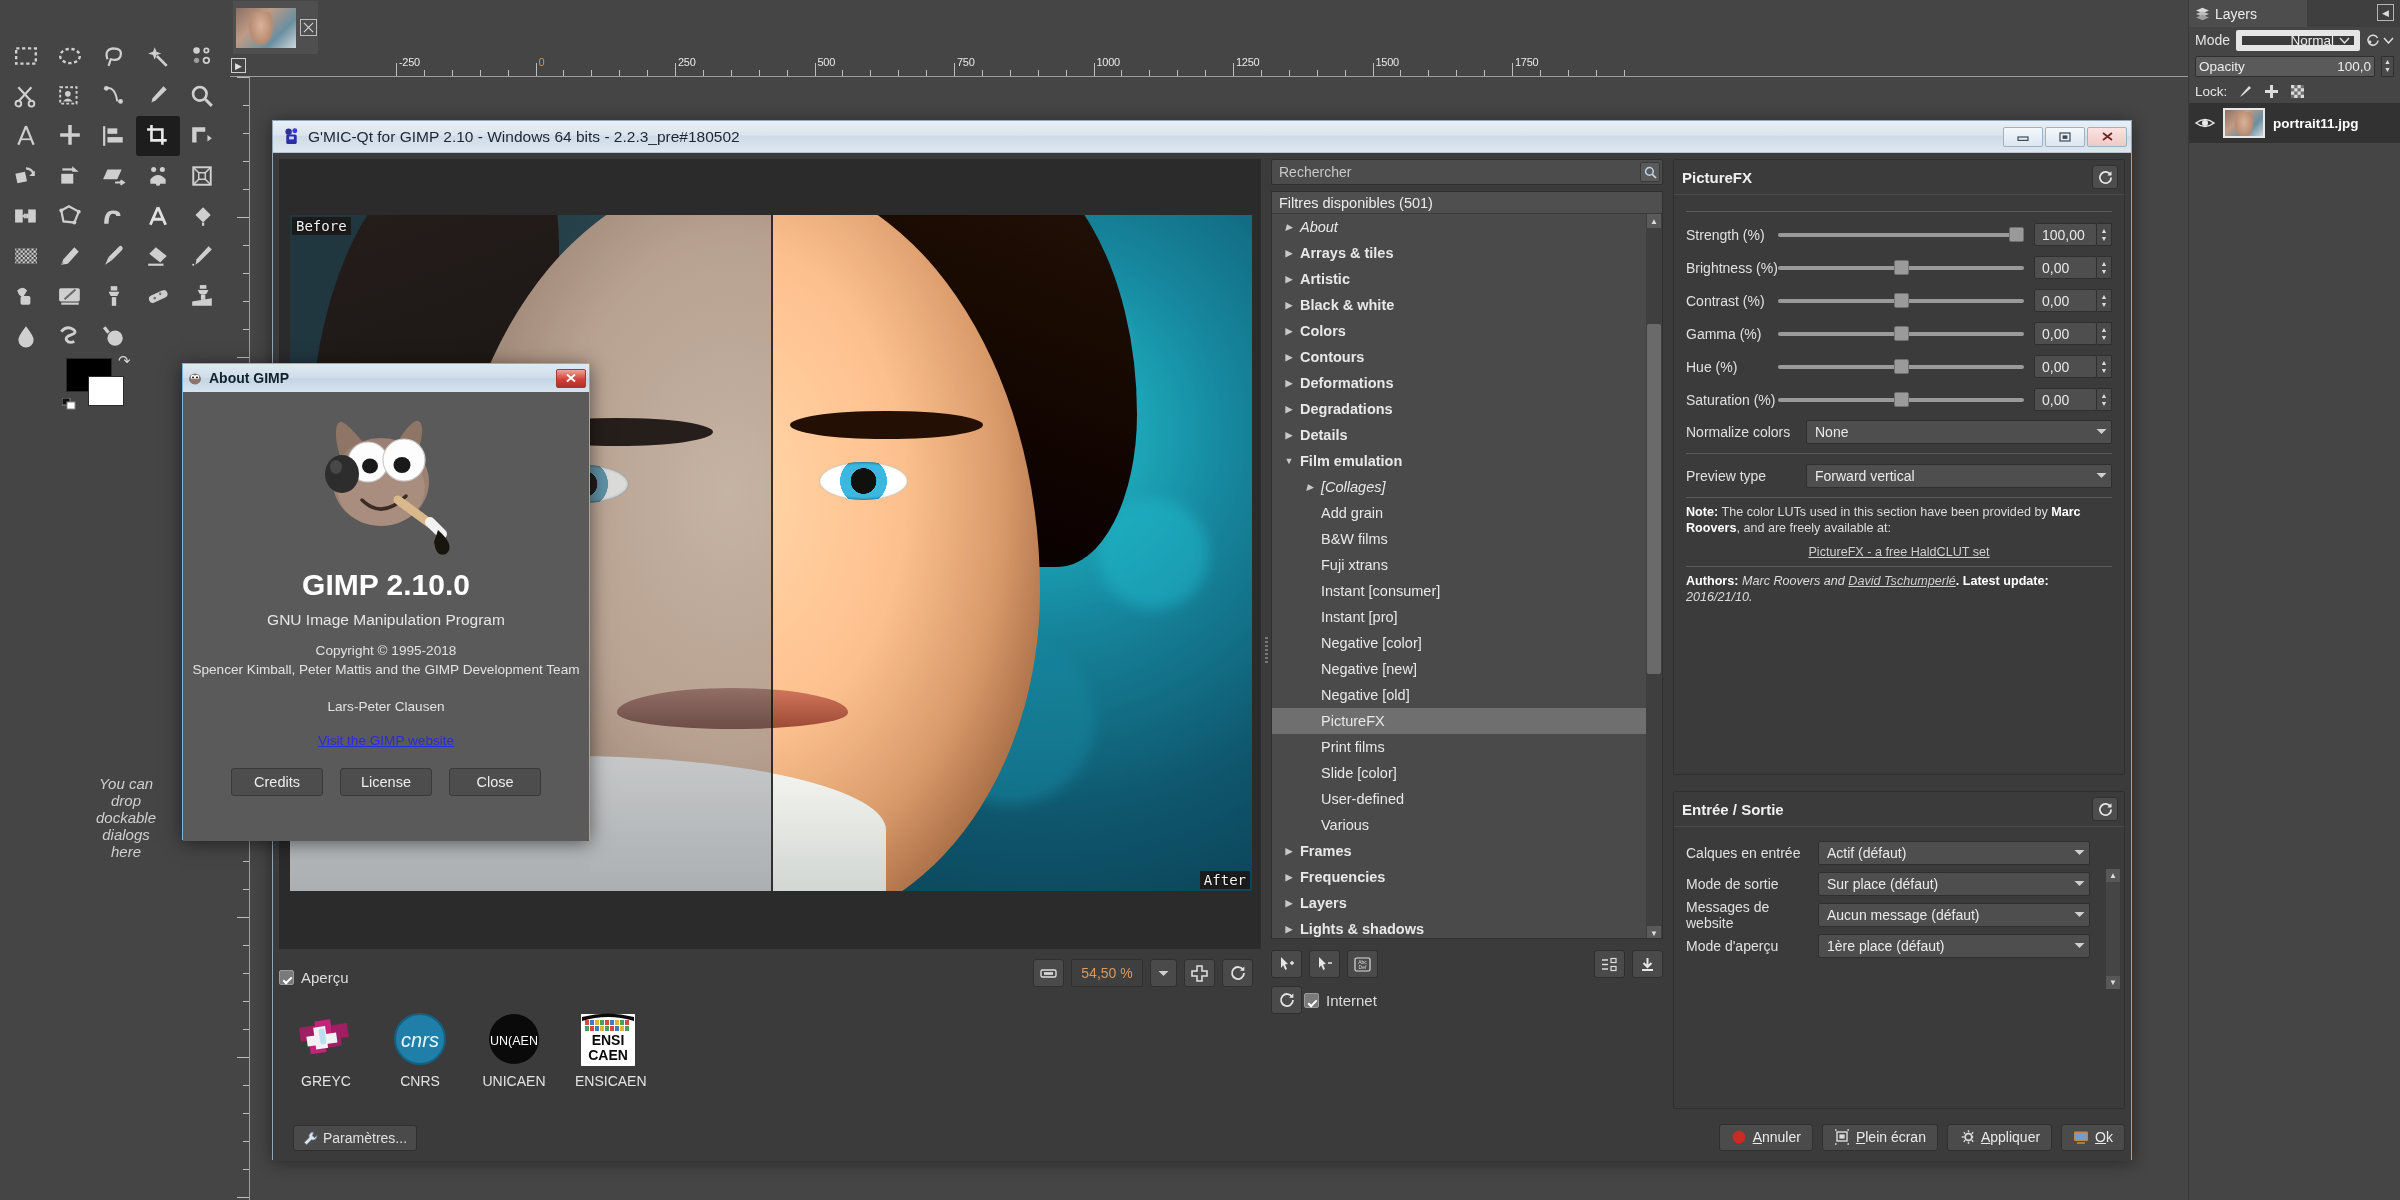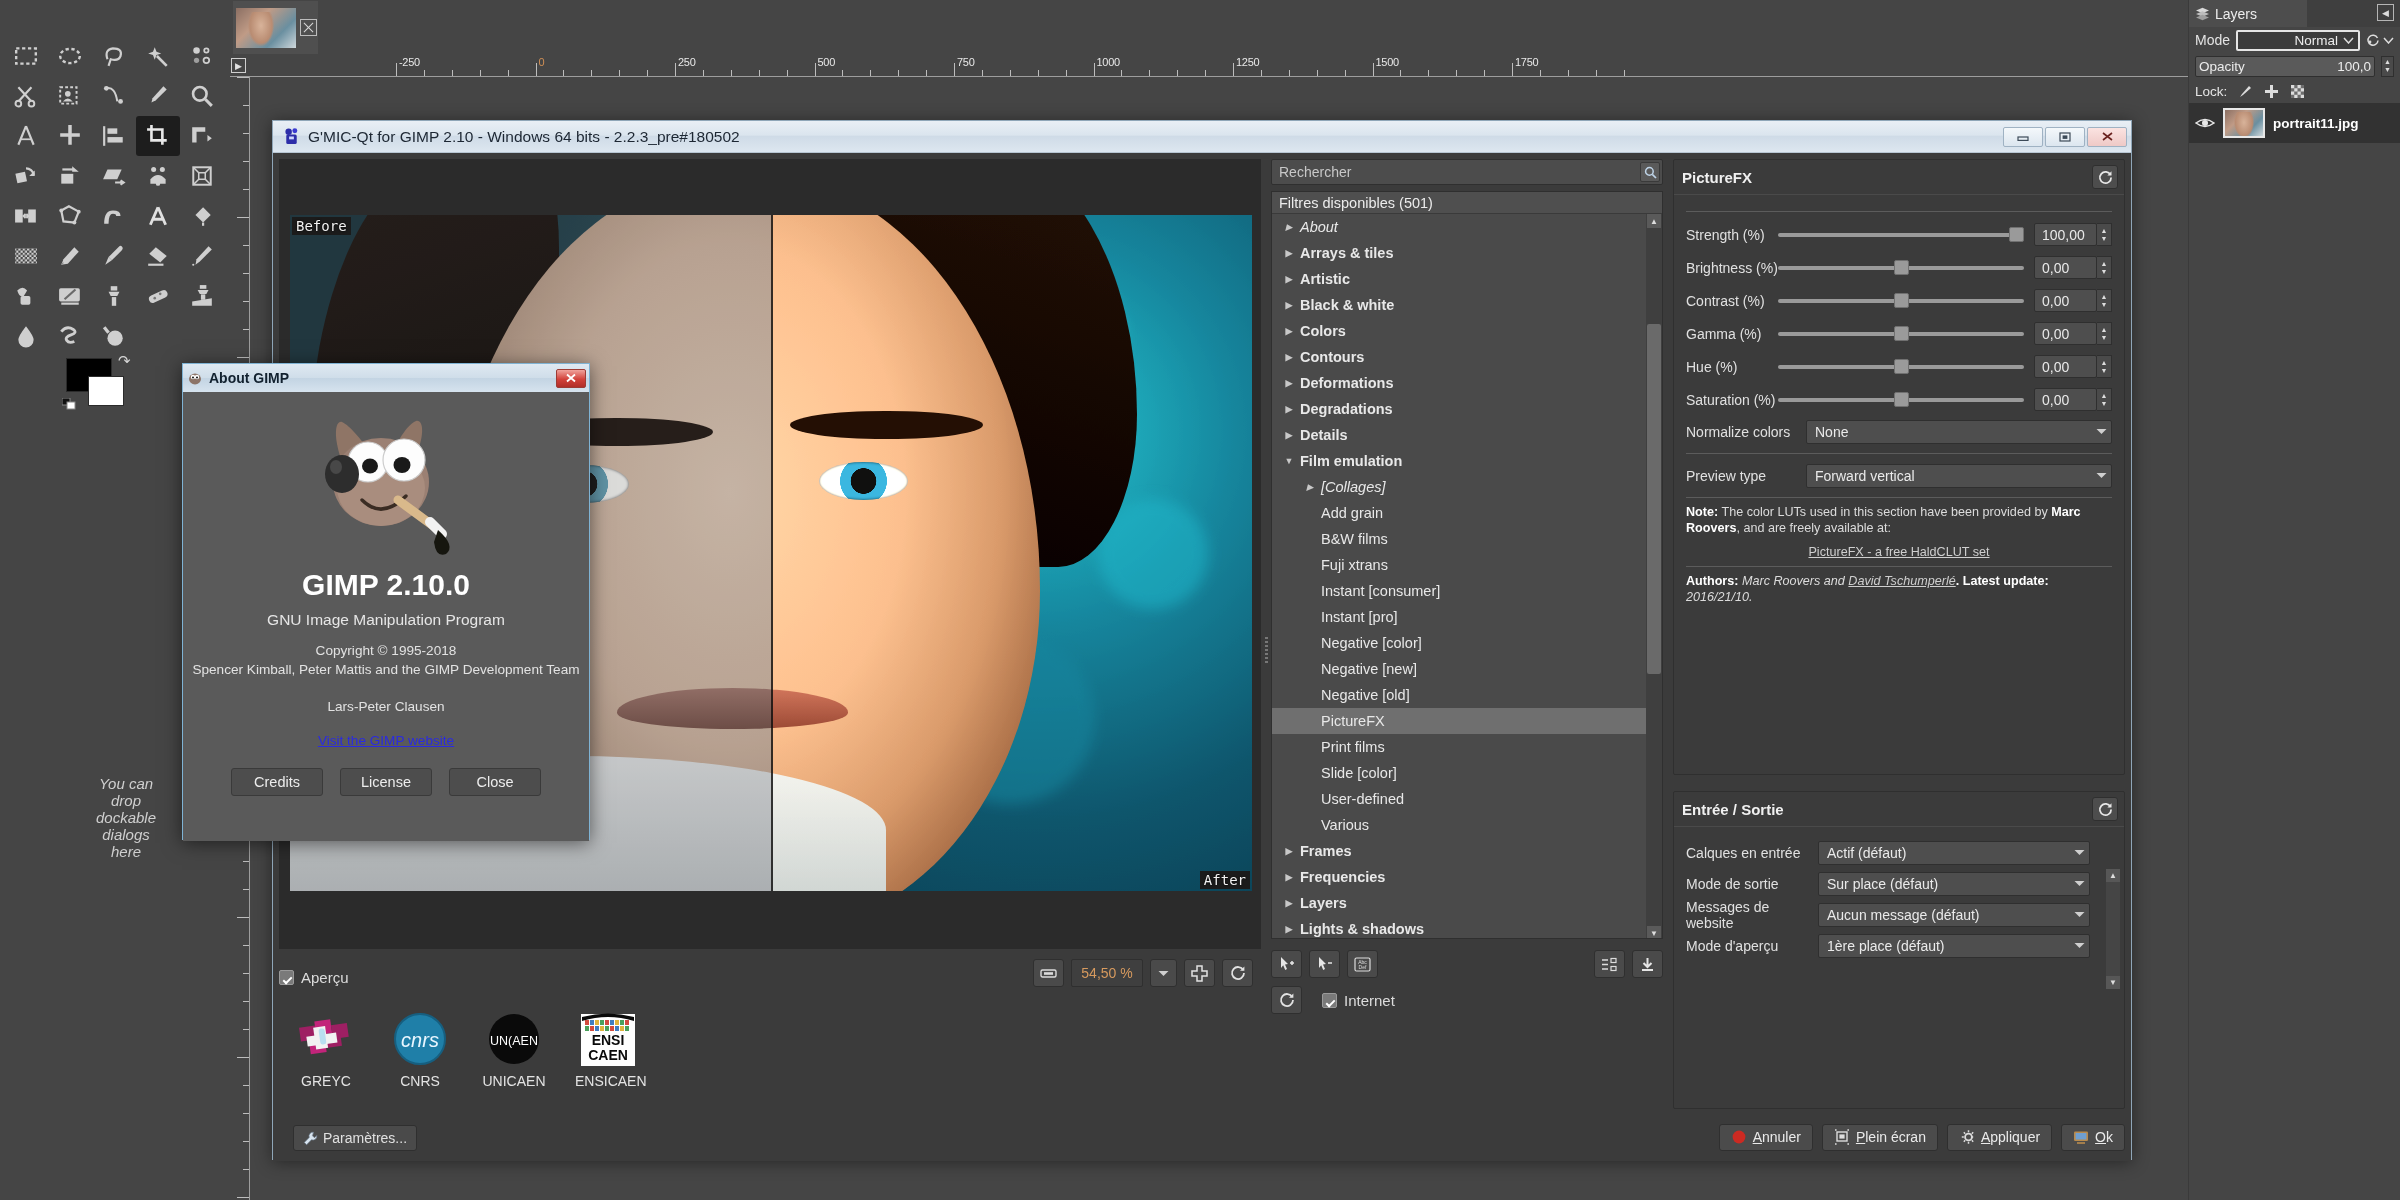--- a/index.html
+++ b/index.html
@@ -240,21 +240,21 @@
   .tnode.cat{font-weight:bold;}
   .tnode.ital{font-style:italic;}
   .tnode.sel{background:#6f6f6f;}
   .tnode .lb{margin-left:4px;}
   .tscroll{position:absolute;right:0;top:22px;width:16px;height:726px;background:#3f3f3f;}
   .tscroll .thumbv{position:absolute;left:1px;top:110px;width:14px;height:350px;background:#6a6a6a;border-radius:2px;}
   .tscroll .ab{position:absolute;left:1px;width:14px;height:14px;background:#5a5a5a;display:flex;align-items:center;justify-content:center;color:#ddd;font-size:8px;}
 
   .filt-tools{position:absolute;left:0;top:790px;width:392px;height:30px;display:flex;align-items:center;gap:7px;}
   .filt-tools .right{position:absolute;right:0;display:flex;gap:7px;}
-  .filt-tools2{position:absolute;left:0;top:826px;width:392px;height:30px;display:flex;align-items:center;gap:20px;}
+  .filt-tools2{position:absolute;left:0;top:826px;width:392px;height:30px;display:flex;align-items:center;gap:2px;}
 
   
   .par-col{width:452px;height:996px;position:relative;margin-left:10px;}
   .panel{
     position:absolute;left:0;width:452px;background:#3b3b3b;border:1px solid #2f2f2f;border-radius:2px;
   }
   .panel-head{height:34px;display:flex;align-items:center;padding:0 6px 0 8px;}
   .panel-head .ttl{color:#f0f0f0;font-size:15px;font-weight:bold;flex:1;}
   .refresh-btn{width:26px;height:24px;background:#4d4d4d;border:1px solid #2f2f2f;border-radius:3px;
     display:flex;align-items:center;justify-content:center;color:#e8e8e8;font-size:15px;}
@@ -329,21 +329,21 @@
     position:absolute;right:0;top:0;width:212px;height:1200px;background:#454545;
     border-left:1px solid #3a3a3a;
   }
   .ltab{height:27px;display:flex;align-items:center;padding:0 6px;background:#4d4d4d;width:118px;}
   .ltab .nm{color:#ededed;font-size:14px;margin-left:5px;}
   .ltab-bar{height:27px;position:relative;background:#3f3f3f;}
   .ltab-arrow{position:absolute;right:6px;top:4px;width:17px;height:17px;border:1px solid #b5b5b5;
     display:flex;align-items:center;justify-content:center;color:#dcdcdc;font-size:9px;}
   .lrow{display:flex;align-items:center;height:26px;padding:0 6px;gap:6px;}
   .lrow .lb{color:#e4e4e4;font-size:14px;}
-  .lmode{flex:1;height:21px;background:#3b3b3b;border:2px solid #e5e5e5;border-radius:2px;
+  .lmode{flex:1;height:21px;background:#3b3b3b;border:6px solid #e5e5e5;border-radius:2px;
     display:flex;align-items:center;justify-content:flex-end;padding-right:4px;color:#ececec;font-size:13.5px;gap:5px;}
   .lopa{flex:1;height:21px;background:#5a5a5a;border:1px solid #2f2f2f;border-radius:2px;
     display:flex;align-items:center;padding:0 3px;color:#ececec;font-size:13.5px;}
   .lspin{width:13px;height:21px;background:#4a4a4a;border:1px solid #2f2f2f;
     display:flex;flex-direction:column;align-items:center;justify-content:center;color:#ddd;font-size:7px;line-height:8px;}
   .lock-row{display:flex;align-items:center;height:24px;padding:0 6px;gap:11px;color:#e4e4e4;font-size:13.5px;}
   .layer-item{display:flex;align-items:center;height:40px;background:#323232;padding:0 6px;gap:8px;}
   .layer-item .thumb{
     width:42px;height:30px;border:2px solid #e8e8e8;
     background:linear-gradient(135deg,#8b6f63 0%,#c09b86 35%,#6a8fa0 70%,#cfd8dc 100%);

